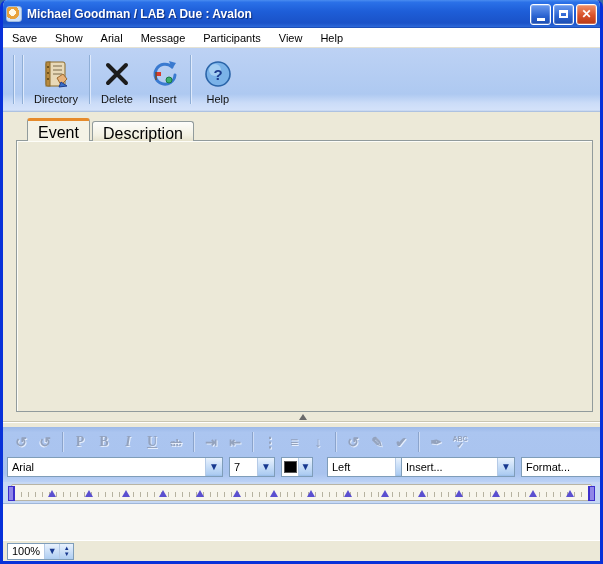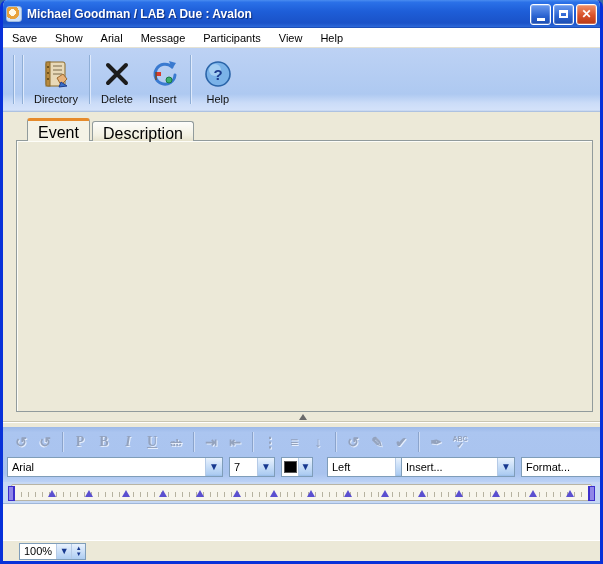--- a/index.html
+++ b/index.html
@@ -92,21 +92,21 @@
   .ruler .ticks { position:absolute; left:2px; right:2px; bottom:3px; height:5px;
     background:repeating-linear-gradient(90deg,#b6b2a0 0 1px,transparent 1px 7px); }
   .tabstop { position:absolute; bottom:3px; width:0; height:0; border-left:4px solid transparent;
     border-right:4px solid transparent; border-bottom:7px solid #5a4fd0; }
   .margin-cap { position:absolute; top:1px; width:7px; height:15px; border:1px solid #3c2ecb; background:#8f86e8; }
   .margin-cap.left { left:-4px; border-right-width:2px; }
   .margin-cap.right { right:-4px; border-left-width:2px; }
   
   .textarea { position:absolute; left:0; top:503px; width:597px; height:37px; background:#f8f7f3; border-top:1px solid #9fb6d8; }
   .statusbar { position:absolute; left:0; top:540px; width:597px; height:21px; background:#ece9d8;
-    border-top:1px solid #fff; display:flex; align-items:center; padding-left:16px; }
+    border-top:1px solid #fff; display:flex; align-items:center; padding-left:4px; }
   .zoomctl { height:17px; border:1px solid #7f9db9; background:#fff; display:flex; align-items:center;
     font-size:11px; padding-left:4px; }
   .zoomctl .zarrow { width:15px; height:100%; margin-left:4px; border-left:1px solid #b5cae6;
     background:linear-gradient(#e9f2fd,#aecdf2); display:flex; align-items:center; justify-content:center;
     color:#17388f; font-size:9px; }
   .zoomctl .spin { width:14px; height:100%; border-left:1px solid #b5cae6;
     background:linear-gradient(#e9f2fd,#aecdf2); display:flex; flex-direction:column; align-items:center;
     justify-content:center; color:#17388f; font-size:6px; line-height:1; }
   svg { display:block; }
 </style>

